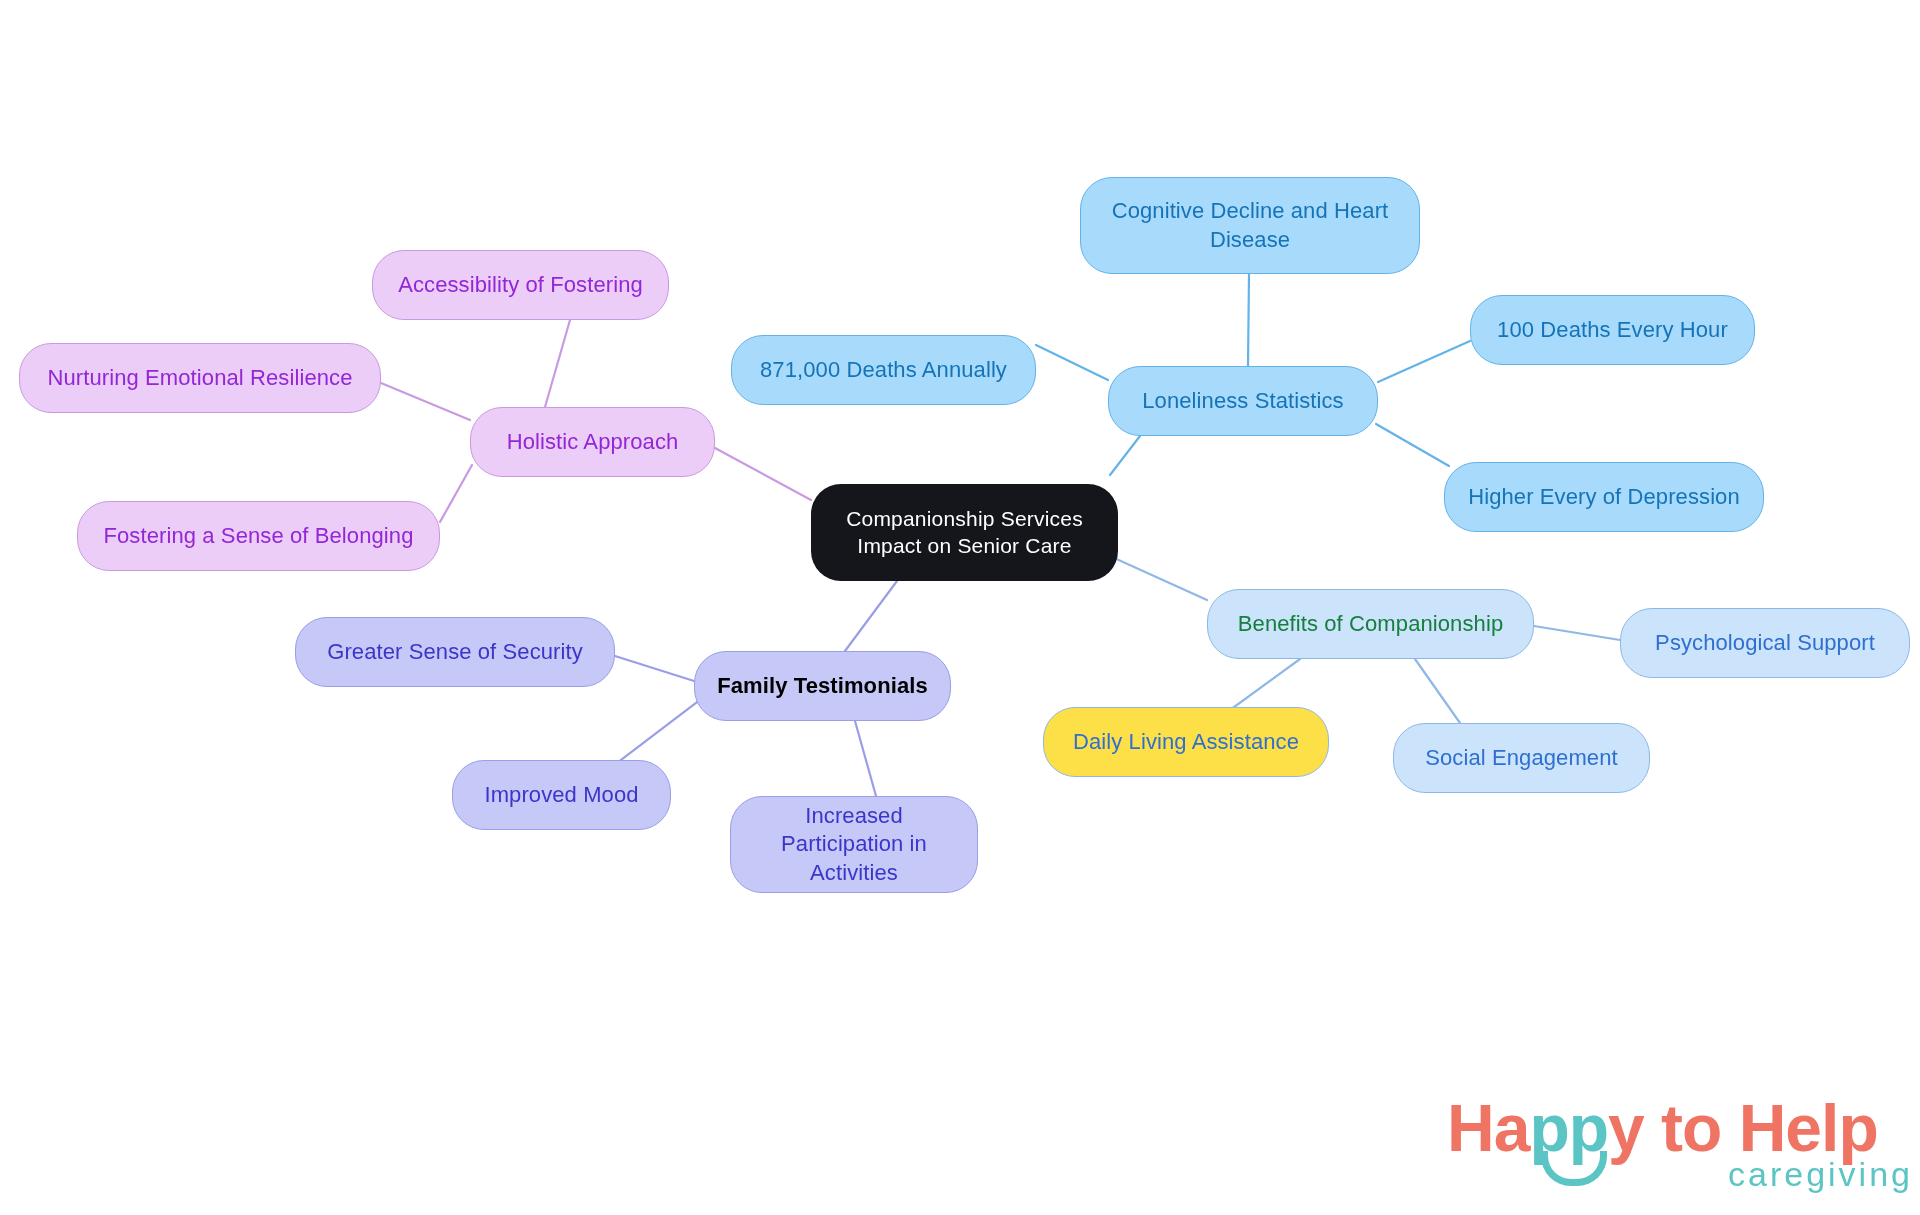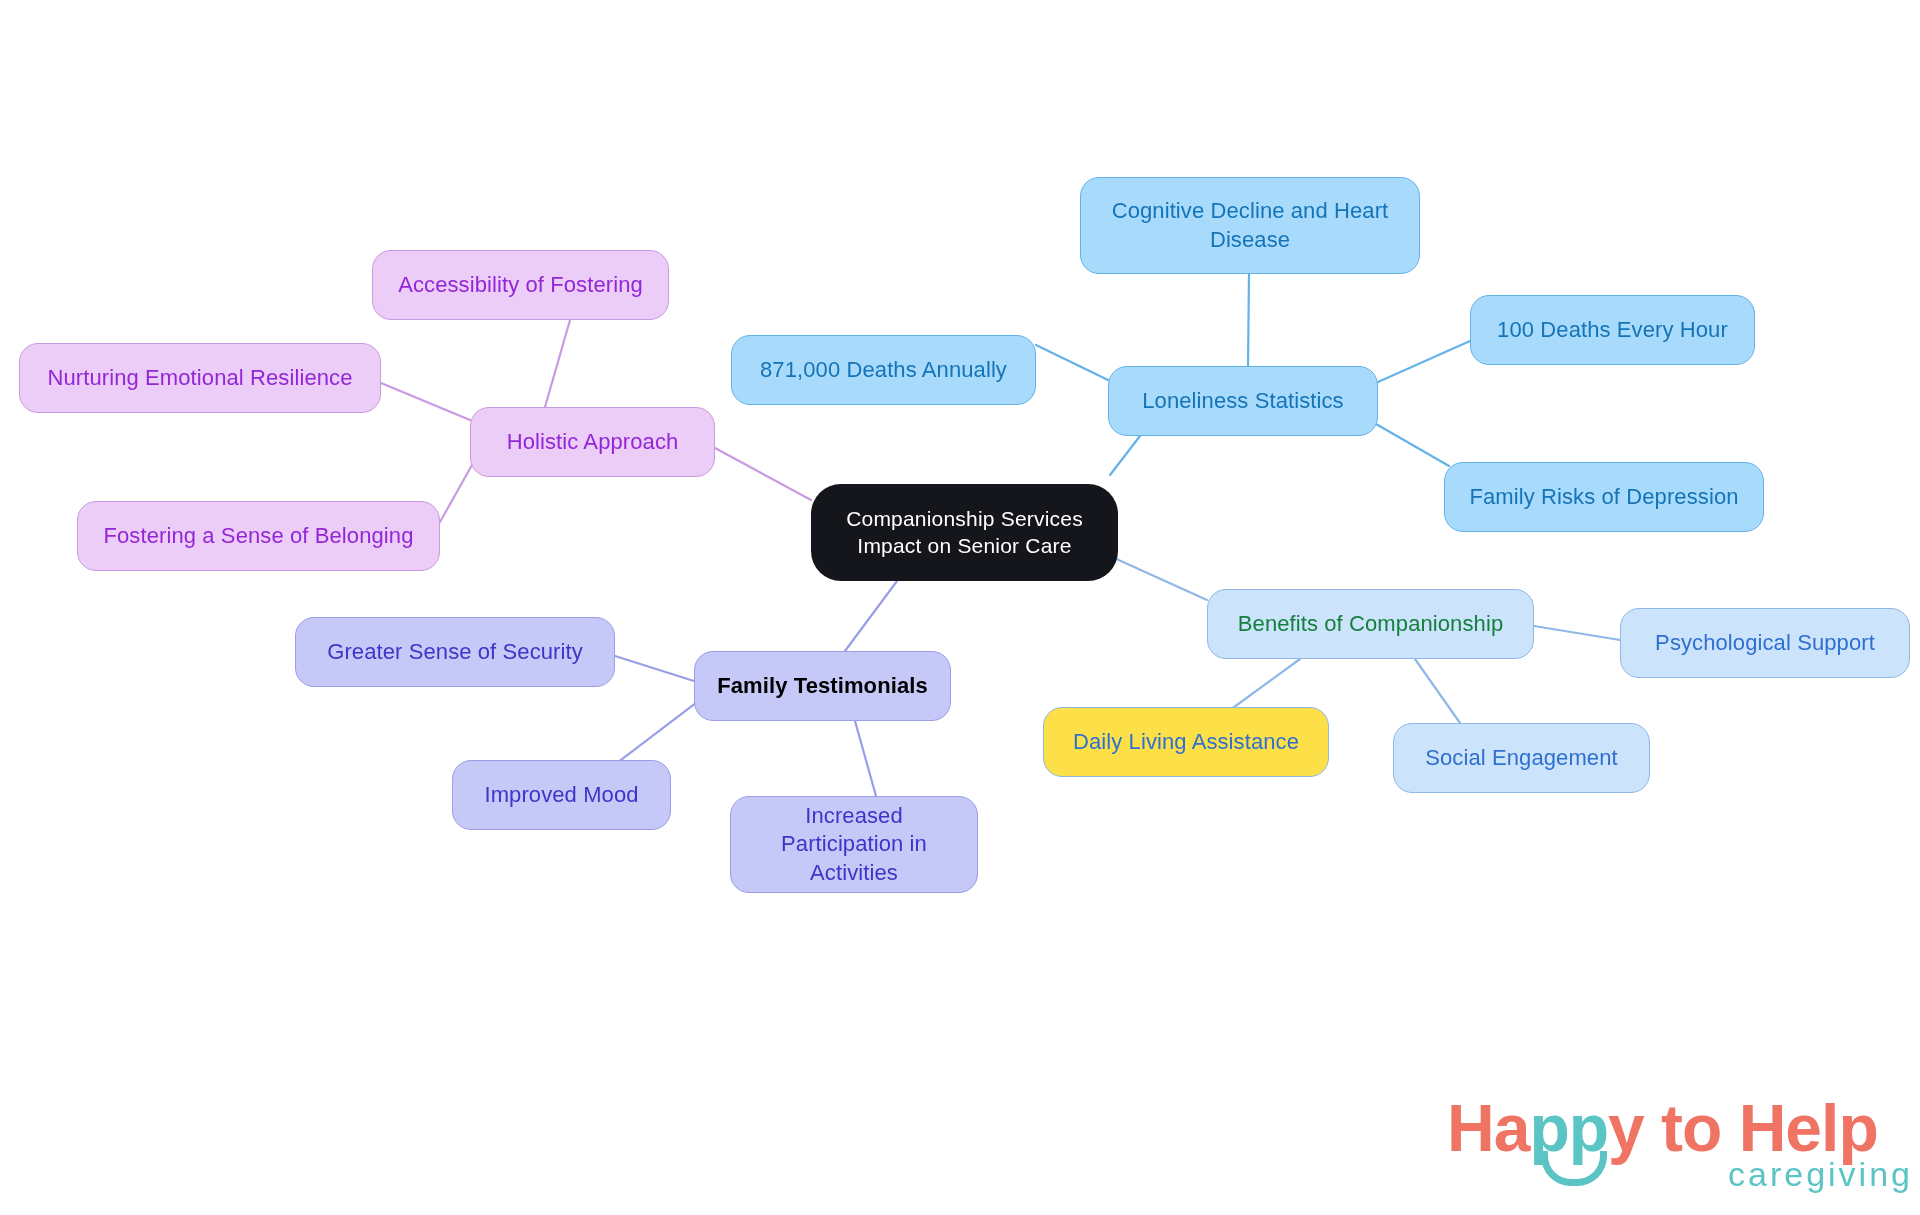--- a/index.html
+++ b/index.html
@@ -28,21 +28,21 @@
     height: 1215px;
     pointer-events: none;
   }
   .node {
     position: absolute;
     box-sizing: border-box;
     display: flex;
     align-items: center;
     justify-content: center;
     text-align: center;
-    border-radius: 19px;
+    border-radius: 32px;
     border-width: 1.5px;
     border-style: solid;
     line-height: 1.28;
     padding: 6px 14px;
     letter-spacing: 0.1px;
     white-space: pre-line;
   }
   .node-root {
     border-radius: 30px;
     border: none;
@@ -118,21 +118,21 @@
     </svg>
 
   <div id="nodes-layer">
       <div class="node node-root" style="left: 811px; top: 484px; width: 307px; height: 97px; background: rgb(20, 22, 28); border: none; color: rgb(255, 255, 255);">Companionship Services
 Impact on Senior Care</div>
       <div class="node node-branch" style="left: 1108px; top: 366px; width: 270px; height: 70px; background: rgb(168, 218, 251); border-color: rgb(99, 179, 232); color: rgb(21, 116, 184);">Loneliness Statistics</div>
       <div class="node node-leaf" style="left: 1080px; top: 177px; width: 340px; height: 97px; background: rgb(168, 218, 251); border-color: rgb(99, 179, 232); color: rgb(21, 116, 184);">Cognitive Decline and Heart
 Disease</div>
       <div class="node node-leaf" style="left: 731px; top: 293px; width: 305px; height: 70px; background: rgb(168, 218, 251); border-color: rgb(99, 179, 232); color: rgb(21, 116, 184); margin-top: 42px;">871,000 Deaths Annually</div>
       <div class="node node-leaf" style="left: 1470px; top: 295px; width: 285px; height: 70px; background: rgb(168, 218, 251); border-color: rgb(99, 179, 232); color: rgb(21, 116, 184);">100 Deaths Every Hour</div>
-      <div class="node node-leaf" style="left: 1444px; top: 462px; width: 320px; height: 70px; background: rgb(168, 218, 251); border-color: rgb(99, 179, 232); color: rgb(21, 116, 184);">Family Risks of Depression</div>
+      <div class="node node-leaf" style="left: 1444px; top: 462px; width: 320px; height: 70px; background: rgb(168, 218, 251); border-color: rgb(99, 179, 232); color: rgb(21, 116, 184);">Higher Every of Depression</div>
       <div class="node node-branch" style="left: 1207px; top: 589px; width: 327px; height: 70px; background: rgb(203, 227, 251); border-color: rgb(143, 184, 230); color: #15803d;">Benefits of Companionship</div>
       <div class="node node-leaf" style="left: 1620px; top: 608px; width: 290px; height: 70px; background: rgb(203, 227, 251); border-color: rgb(143, 184, 230); color: rgb(47, 111, 208);">Psychological Support</div>
       <div class="node node-leaf" style="left: 1043px; top: 707px; width: 286px; height: 70px; background: #fde047; border-color: rgb(143, 184, 230); color: rgb(47, 111, 208);">Daily Living Assistance</div>
       <div class="node node-leaf" style="left: 1393px; top: 723px; width: 257px; height: 70px; background: rgb(203, 227, 251); border-color: rgb(143, 184, 230); color: rgb(47, 111, 208);">Social Engagement</div>
       <div class="node node-branch" style="left: 470px; top: 407px; width: 245px; height: 70px; background: rgb(236, 205, 248); border-color: rgb(201, 154, 226); color: rgb(147, 38, 214);">Holistic Approach</div>
       <div class="node node-leaf" style="left: 372px; top: 250px; width: 297px; height: 70px; background: rgb(236, 205, 248); border-color: rgb(201, 154, 226); color: rgb(147, 38, 214);">Accessibility of Fostering</div>
       <div class="node node-leaf" style="left: 19px; top: 343px; width: 362px; height: 70px; background: rgb(236, 205, 248); border-color: rgb(201, 154, 226); color: rgb(147, 38, 214);">Nurturing Emotional Resilience</div>
       <div class="node node-leaf" style="left: 77px; top: 501px; width: 363px; height: 70px; background: rgb(236, 205, 248); border-color: rgb(201, 154, 226); color: rgb(147, 38, 214);">Fostering a Sense of Belonging</div>
       <div class="node node-branch" style="left: 694px; top: 651px; width: 257px; height: 70px; background: rgb(198, 200, 247); border-color: rgb(154, 158, 230); color: #000000; font-weight: bold;">Family Testimonials</div>
       <div class="node node-leaf" style="left: 295px; top: 617px; width: 320px; height: 70px; background: rgb(198, 200, 247); border-color: rgb(154, 158, 230); color: rgb(59, 54, 201);">Greater Sense of Security</div>

